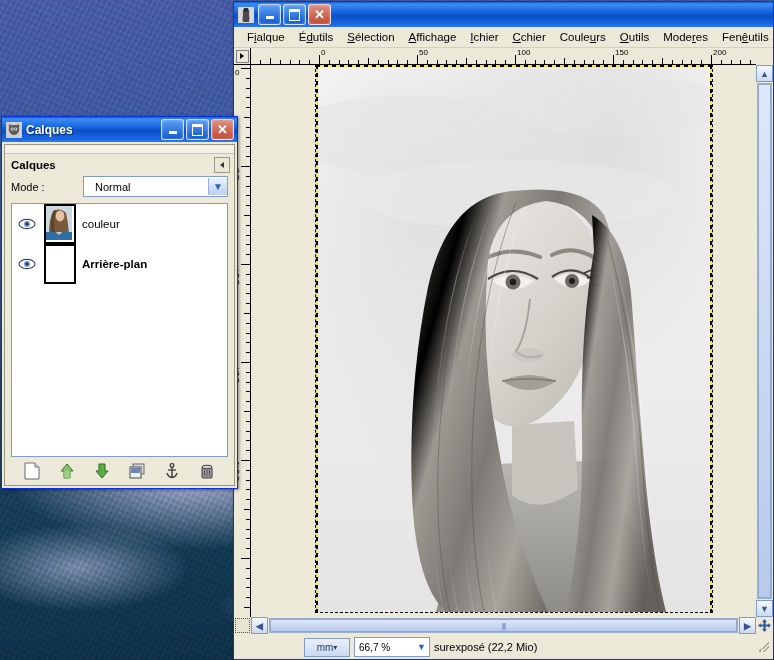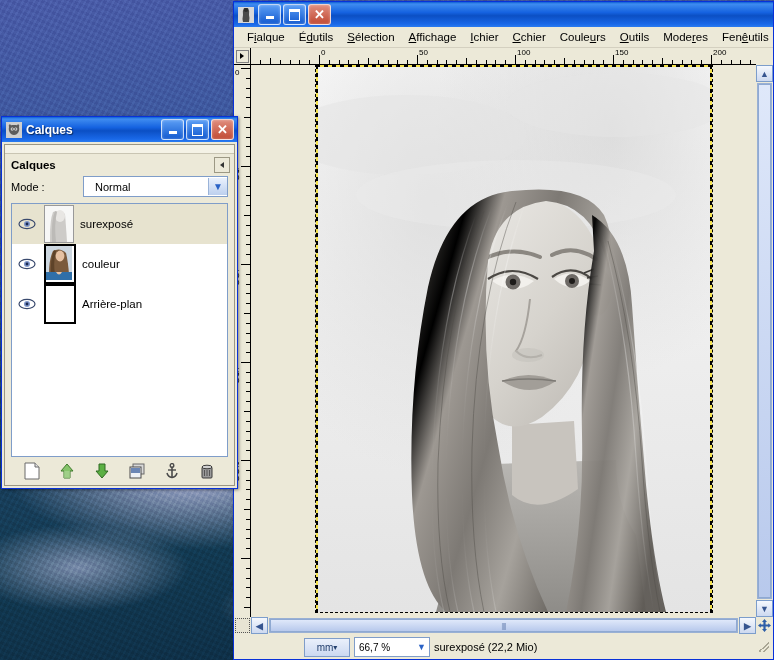--- a/index.html
+++ b/index.html
@@ -390,21 +390,21 @@
   .thumb {
     width: 28px; height: 36px;
     border: 2px solid #000;
     flex: 0 0 auto;
     background: #fff;
     overflow: hidden;
     position: relative;
   }
   .layer-item.selected .thumb { border-color:#999; border-width:1px; }
   .layer-name { font-size: 11.5px; }
-  .layer-name.bold { font-weight: normal; }
+  .layer-name.bold { font-weight: bold; }
 
   #layer-toolbar {
     height: 28px;
     display:flex; align-items:center; justify-content:space-around;
     padding: 0 10px;
     flex:0 0 auto;
   }
   .ltool { width:20px;height:20px;display:flex;align-items:center;justify-content:center; }
 </style>
 </head>
@@ -788,38 +788,20 @@
         <span class="mode-combo">
           <span>Normal</span>
           <span class="cbarrow">▼</span>
         </span>
       </div>
 
 
 
       <div id="layer-list">
 
-        <div class="layer-item selected">
-          <span class="eye">
-            <svg width="18" height="12" viewBox="0 0 18 12">
-                <ellipse cx="9" cy="6" rx="8" ry="4.6" fill="none" stroke="#3a4a6e" stroke-width="1.2"></ellipse>
-                <circle cx="9" cy="6" r="3" fill="#7b93c9"></circle>
-                <circle cx="9" cy="6" r="1.4" fill="#1a2a50"></circle>
-              </svg>
-          </span>
-          <span class="thumb">
-            <svg width="28" height="36" viewBox="0 0 28 36" preserveAspectRatio="none">
-              <rect width="28" height="36" fill="#f7f7f6"></rect>
-              <path d="M8 6 Q5 14 5 30 L5 36 L22 36 Q21 20 20 8 Q15 3 8 6 Z" fill="#cdcbc8"></path>
-              <ellipse cx="15" cy="10" rx="5" ry="6" fill="#e8e6e3"></ellipse>
-              <path d="M10 5 Q6 15 7 36 L11 36 Q9 18 12 6 Z" fill="#bcbab7"></path>
-            </svg>
-          </span>
-          <span class="layer-name">surexposé</span>
-        </div>
 
 
         <div class="layer-item">
           <span class="eye">
             <svg width="18" height="12" viewBox="0 0 18 12">
                 <ellipse cx="9" cy="6" rx="8" ry="4.6" fill="none" stroke="#3a4a6e" stroke-width="1.2"></ellipse>
                 <circle cx="9" cy="6" r="3" fill="#7b93c9"></circle>
                 <circle cx="9" cy="6" r="1.4" fill="#1a2a50"></circle>
               </svg>
           </span>

